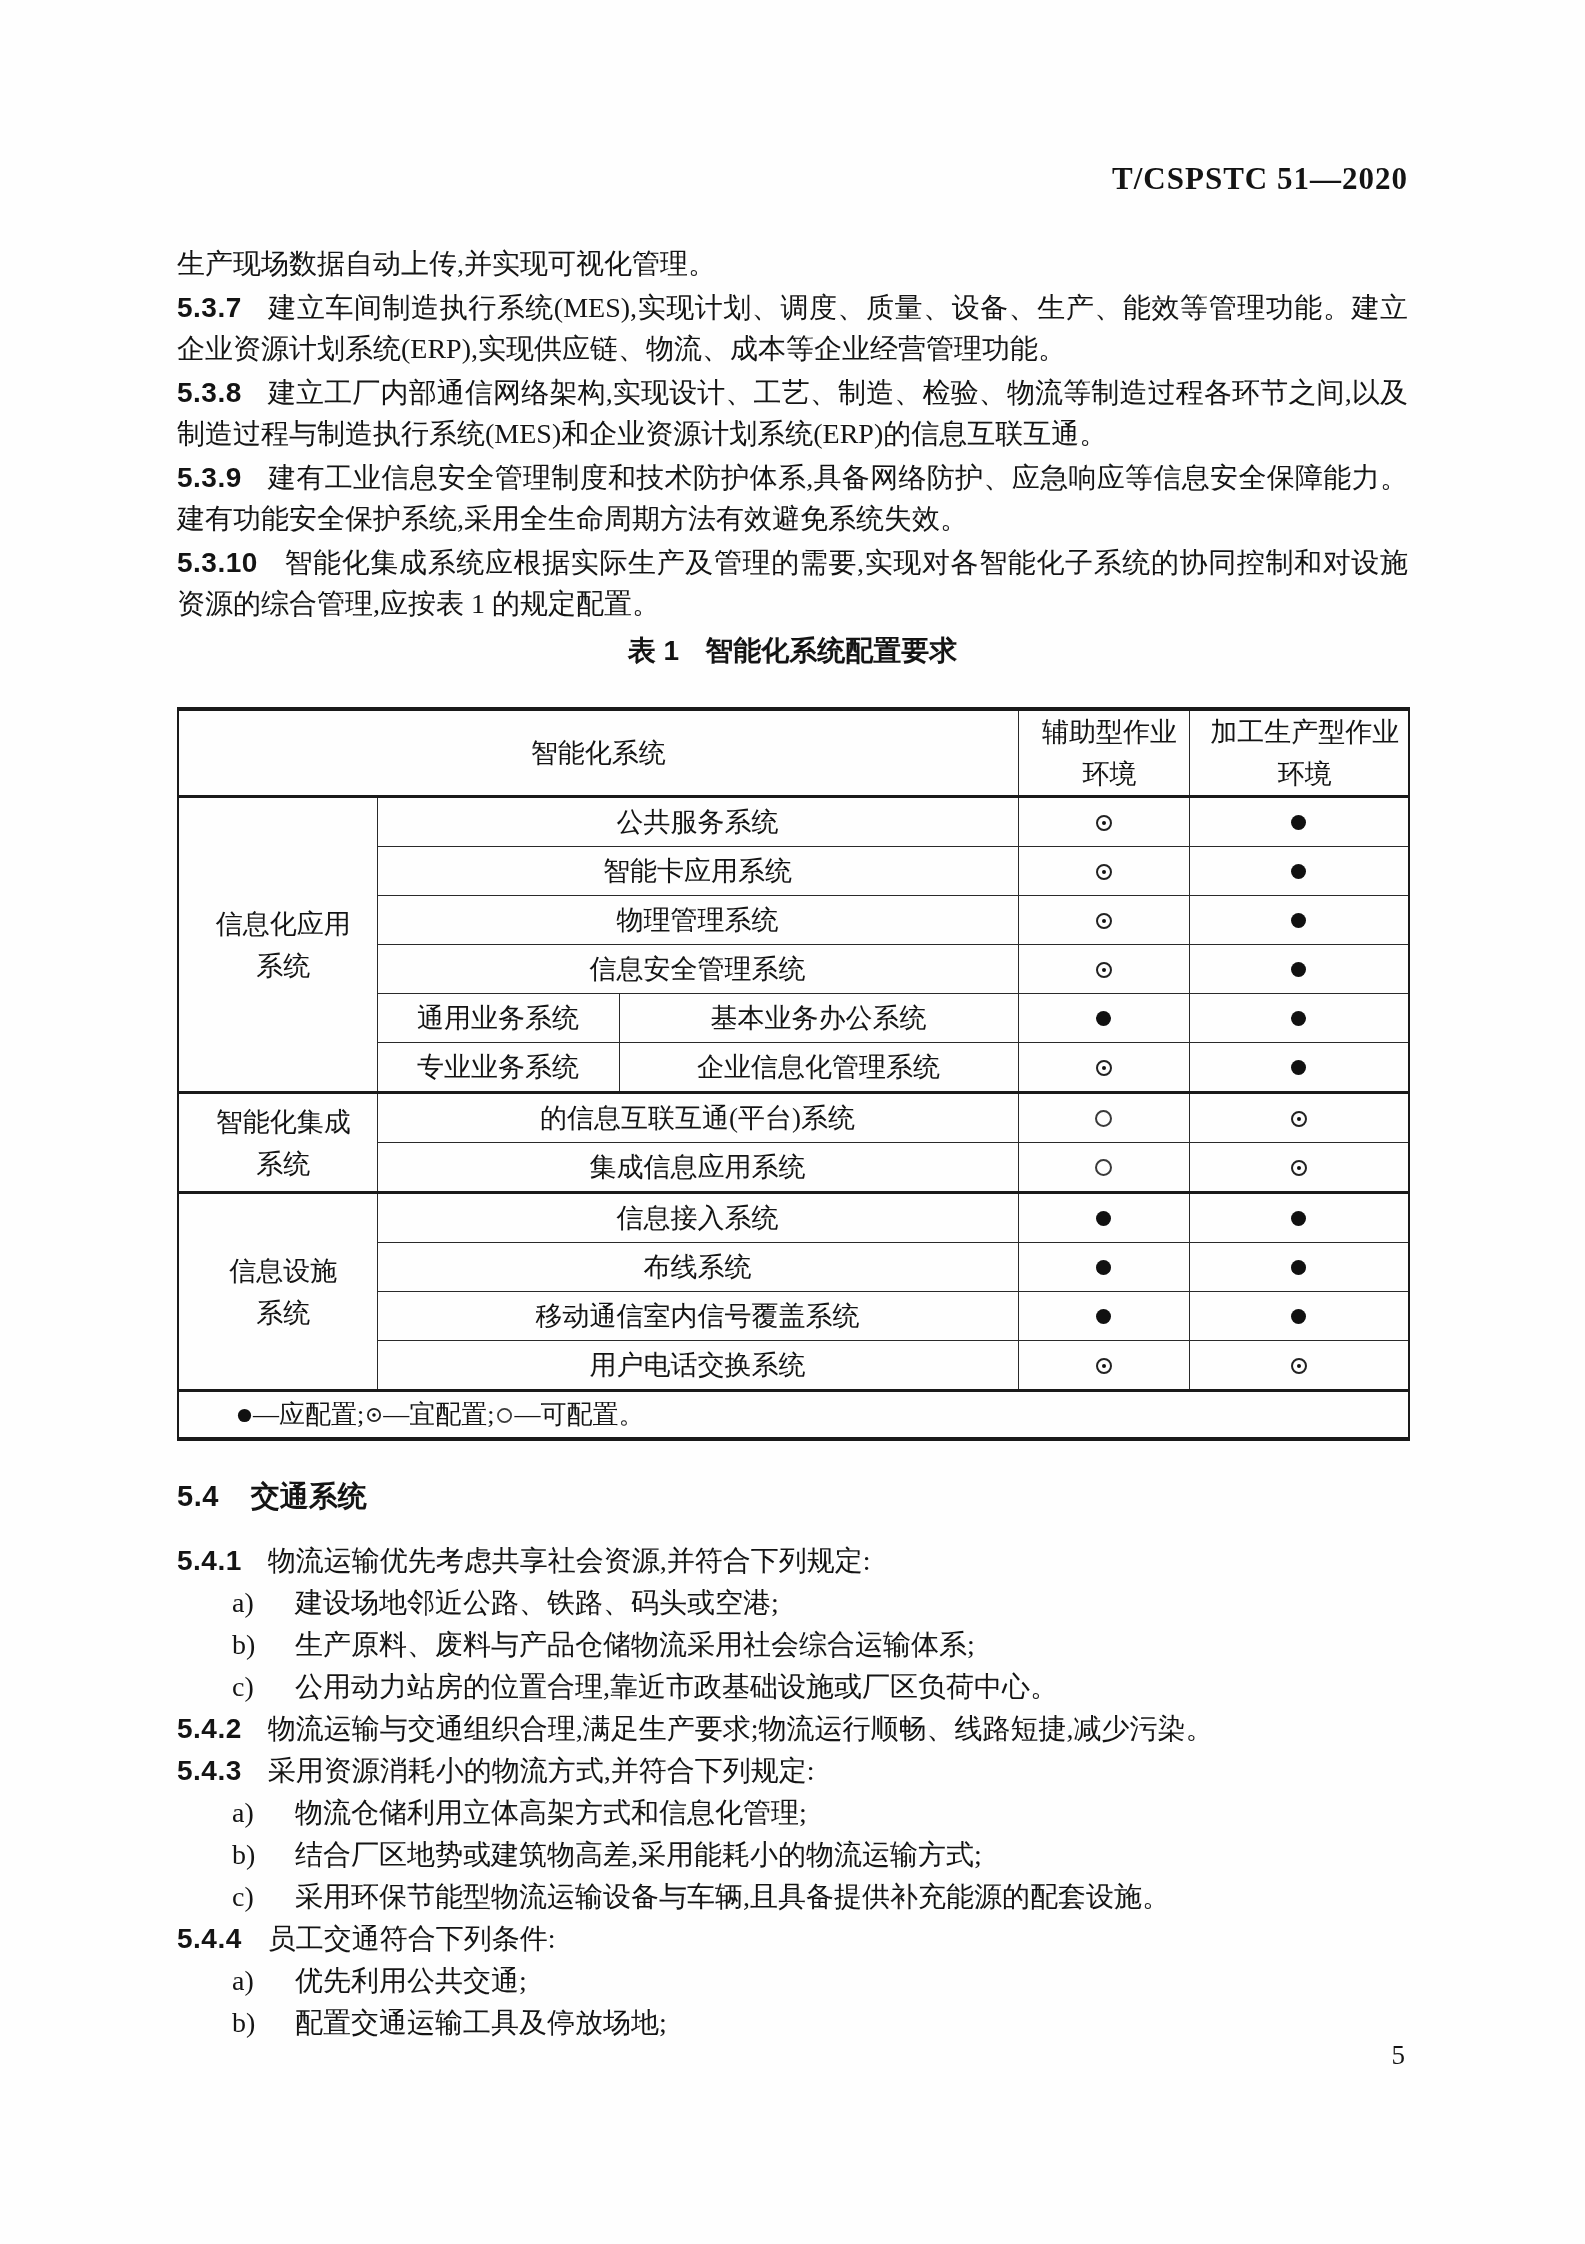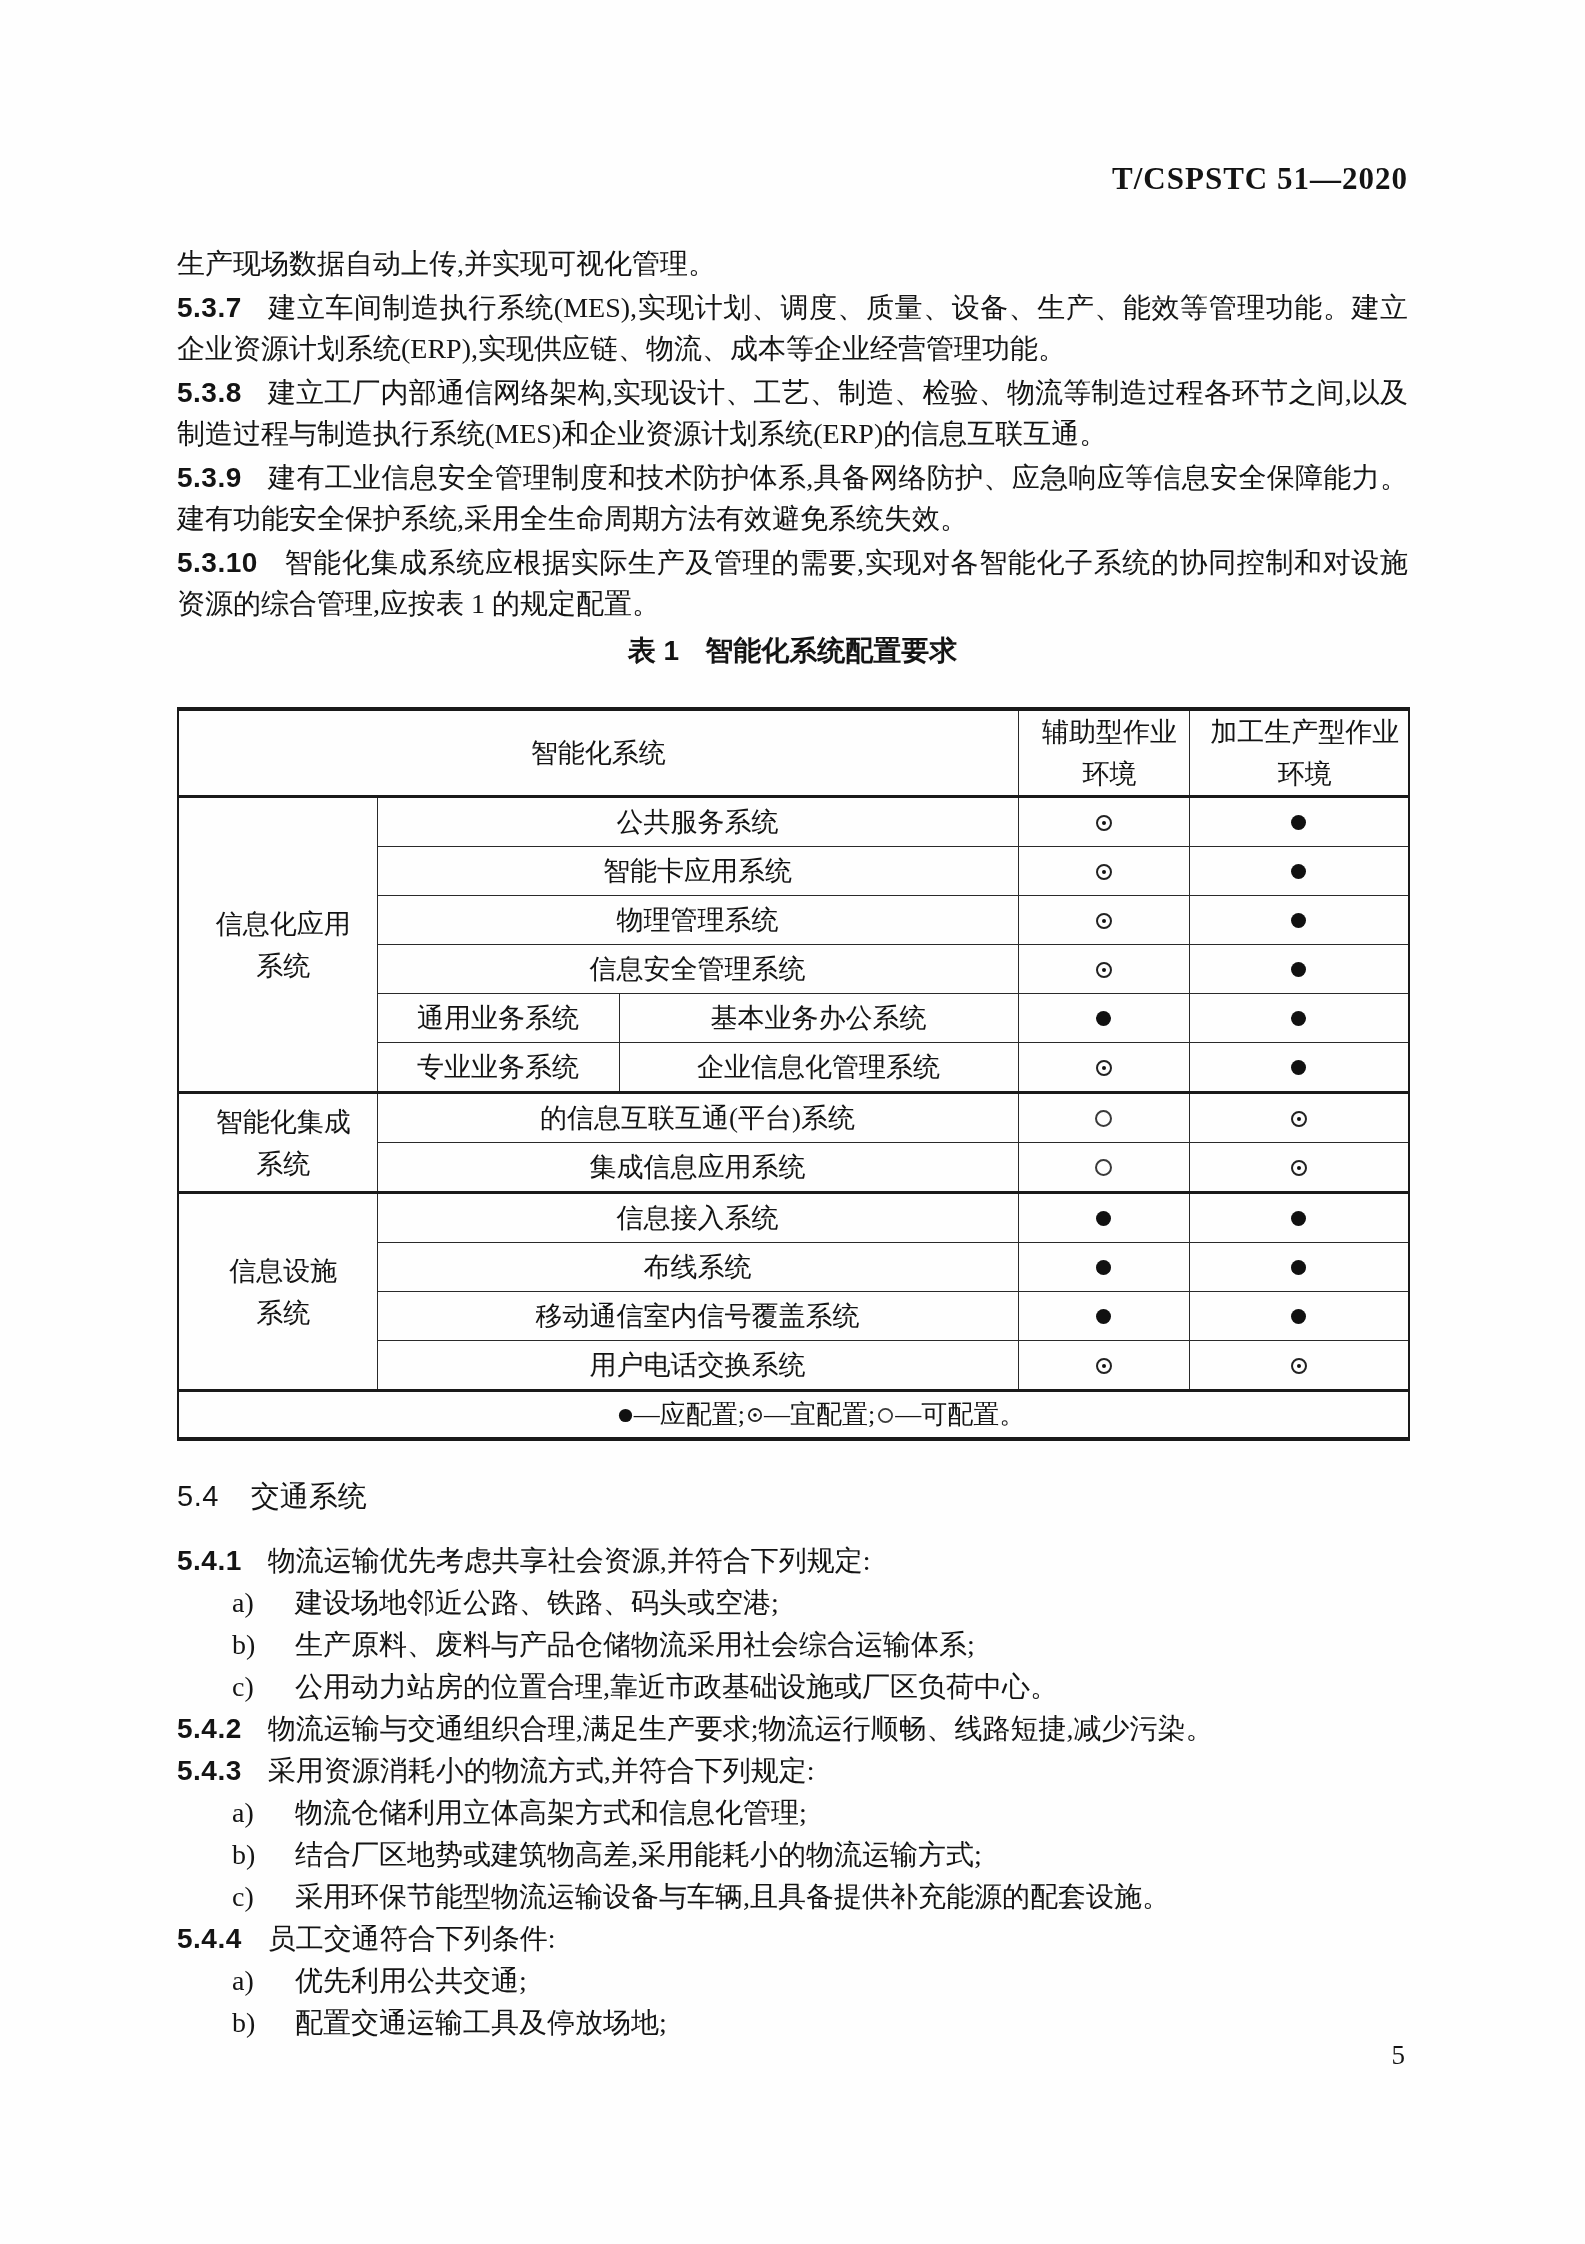--- a/index.html
+++ b/index.html
@@ -43,38 +43,38 @@
     border:1.5px solid #2a2a2a;text-align:center;vertical-align:middle;
     padding:0;font-weight:normal;overflow:hidden;
   }
   .cfg thead th{height:84px;border-bottom:3px solid #1a1a1a;}
   .cfg thead .two-line div{line-height:42px;margin-left:12px;}
   .cfg tbody td{height:48px;line-height:46px;}
   .cfg td.group{border-bottom:3px solid #1a1a1a;}
   .cfg td.group div{line-height:42px;margin-left:11px;}
   .cfg tr.gsep td{border-bottom:3px solid #1a1a1a;}
   .cfg td.note-cell{
-    height:45px;text-align:center;padding-left:58px;font-size:26px;line-height:45px;
+    height:45px;text-align:left;padding-left:58px;font-size:26px;line-height:45px;
   }
   
   .sym{display:inline-block;vertical-align:middle;margin-top:-4px;}
   .sym[data-sym="filled"]{width:15px;height:15px;background:#111;border-radius:50%;}
   .sym[data-sym="dot"]{
     width:12px;height:12px;border:2px solid #222;border-radius:50%;position:relative;
   }
   .sym[data-sym="dot"]::after{
     content:"";position:absolute;width:4px;height:4px;background:#111;border-radius:50%;
     left:50%;top:50%;transform:translate(-50%,-50%);
   }
   .sym[data-sym="open"]{width:13px;height:13px;border:2px solid #3a3a3a;border-radius:50%;}
   .note-cell .sym{transform:scale(.88);margin-right:1px;}
   .note-seg{margin-right:2px;}
   
   .s54-heading{
-    position:absolute;left:177px;top:1479px;font-size:29px;font-weight:normal;line-height:1.2;
+    position:absolute;left:177px;top:1479px;font-size:29px;font-weight:bold;line-height:1.2;
     font-family:"Liberation Sans","DejaVu Sans",sans-serif;
   }
   .s54-heading .hnum{margin-right:32px;letter-spacing:.5px;}
   .flow2{
     position:absolute;left:177px;top:1540px;width:1231px;
     font-size:28px;line-height:42px;text-align:justify;
   }
   .flow2 p{margin:0;}
   .list-item{position:relative;padding-left:118px;}
   .li-marker{position:absolute;left:55px;}

